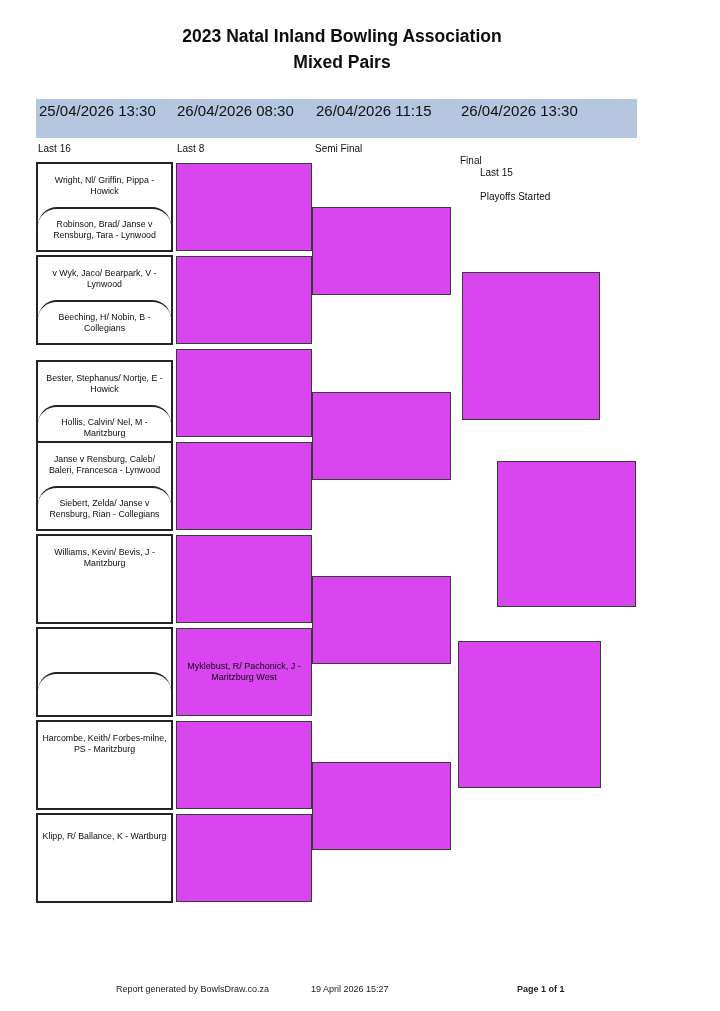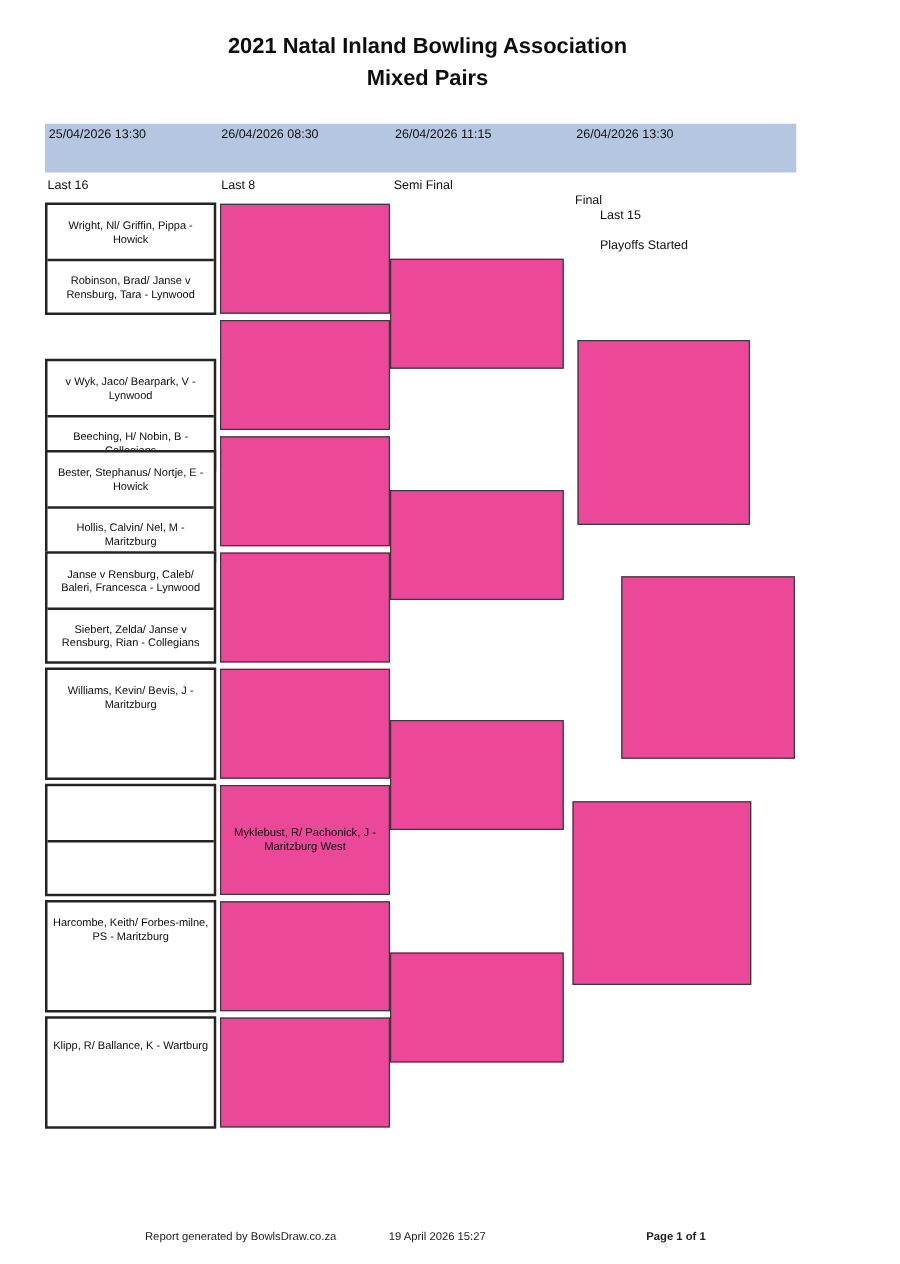--- a/index.html
+++ b/index.html
@@ -4,46 +4,46 @@
 <style>
   html,body { margin:0; padding:0; background:#fff; }
   .page {
     position:relative; width:720px; height:1011px; background:#ffffff;
     font-family:"Liberation Sans", sans-serif; color:#111; overflow:hidden;
   }
   .abs { position:absolute; }
   .title-block { top:23px; left:0; width:684px; text-align:center;
     font-weight:bold; font-size:17.5px; line-height:26px; color:#0d0d0d; }
   .banner { left:36px; top:99px; width:601px; height:39px; }
-  .date-label { top:102px; font-size:10px; color:#101010; white-space:nowrap; }
+  .date-label { top:102px; font-size:15px; color:#101010; white-space:nowrap; }
   .round-label { top:143px; font-size:10px; color:#101010; white-space:nowrap; }
   .note { left:480px; font-size:10px; color:#101010; white-space:nowrap; }
 
   .pair { left:36px; width:137px; height:90px; border:2px solid #242424;
     box-sizing:border-box; background:#fff; }
   .pair .slot { height:50%; box-sizing:border-box; display:flex;
     align-items:center; justify-content:center; text-align:center;
     font-size:8.8px; line-height:11px; padding:0 4px; color:#0c0c0c; }
-  .pair .slot + .slot { border-top:2px solid #242424; }
+  .pair .slot + .slot { border-top:2px solid #242424;border-radius:19px; }
 
-  .box { box-sizing:border-box; border:1.5px solid #3a3a3a; background:#ec4899;
+  .box { box-sizing:border-box; border:1.5px solid #3a3a3a; background:#d946ef;
     display:flex; align-items:center; justify-content:center; text-align:center;
     font-size:9px; line-height:11.5px; padding:0 2px; color:#0c0c0c; }
   .l8  { left:176px; width:136px; height:88px; }
   .sf  { left:312px; width:139px; height:88px; }
 
   .footer-item { top:984px; font-size:9px; color:#1c1c1c; white-space:nowrap; }
 </style>
 </head>
 <body>
 
 <div class="page">
 
   <div class="abs title-block">
-    <div>2021 Natal Inland Bowling Association</div>
+    <div>2023 Natal Inland Bowling Association</div>
     <div>Mixed Pairs</div>
   </div>
 
   <div class="abs banner" id="banner-bg" style="background: rgb(180, 198, 224);"></div>
   <div class="abs date-label" style="left:39px;">25/04/2026 13:30</div>
   <div class="abs date-label" style="left:177px;">26/04/2026 08:30</div>
   <div class="abs date-label" style="left:316px;">26/04/2026 11:15</div>
   <div class="abs date-label" style="left:461px;">26/04/2026 13:30</div>
 
   <div class="abs round-label" style="left:38px;">Last 16</div>
@@ -51,21 +51,21 @@
   <div class="abs round-label" style="left:315px;">Semi Final</div>
   <div class="abs round-label" style="left:460px;margin-top:12px;">Final</div>
 
   <div class="abs note" style="top:167px;">Last 15</div>
   <div class="abs note" style="top:191px;">Playoffs Started</div>
 
   <div class="abs pair" style="top:162px;">
     <div class="slot">Wright, Nl/ Griffin, Pippa - Howick</div>
     <div class="slot">Robinson, Brad/ Janse v Rensburg, Tara - Lynwood</div>
   </div>
-  <div class="abs pair" style="top:255px;margin-top:32px;">
+  <div class="abs pair" style="top:255px;">
     <div class="slot">v Wyk, Jaco/ Bearpark, V - Lynwood</div>
     <div class="slot">Beeching, H/ Nobin, B - Collegians</div>
   </div>
   <div class="abs pair" style="top:360px;">
     <div class="slot">Bester, Stephanus/ Nortje, E - Howick</div>
     <div class="slot">Hollis, Calvin/ Nel, M - Maritzburg</div>
   </div>
   <div class="abs pair" style="top:441px;">
     <div class="slot">Janse v Rensburg, Caleb/ Baleri, Francesca - Lynwood</div>
     <div class="slot">Siebert, Zelda/ Janse v Rensburg, Rian - Collegians</div>

